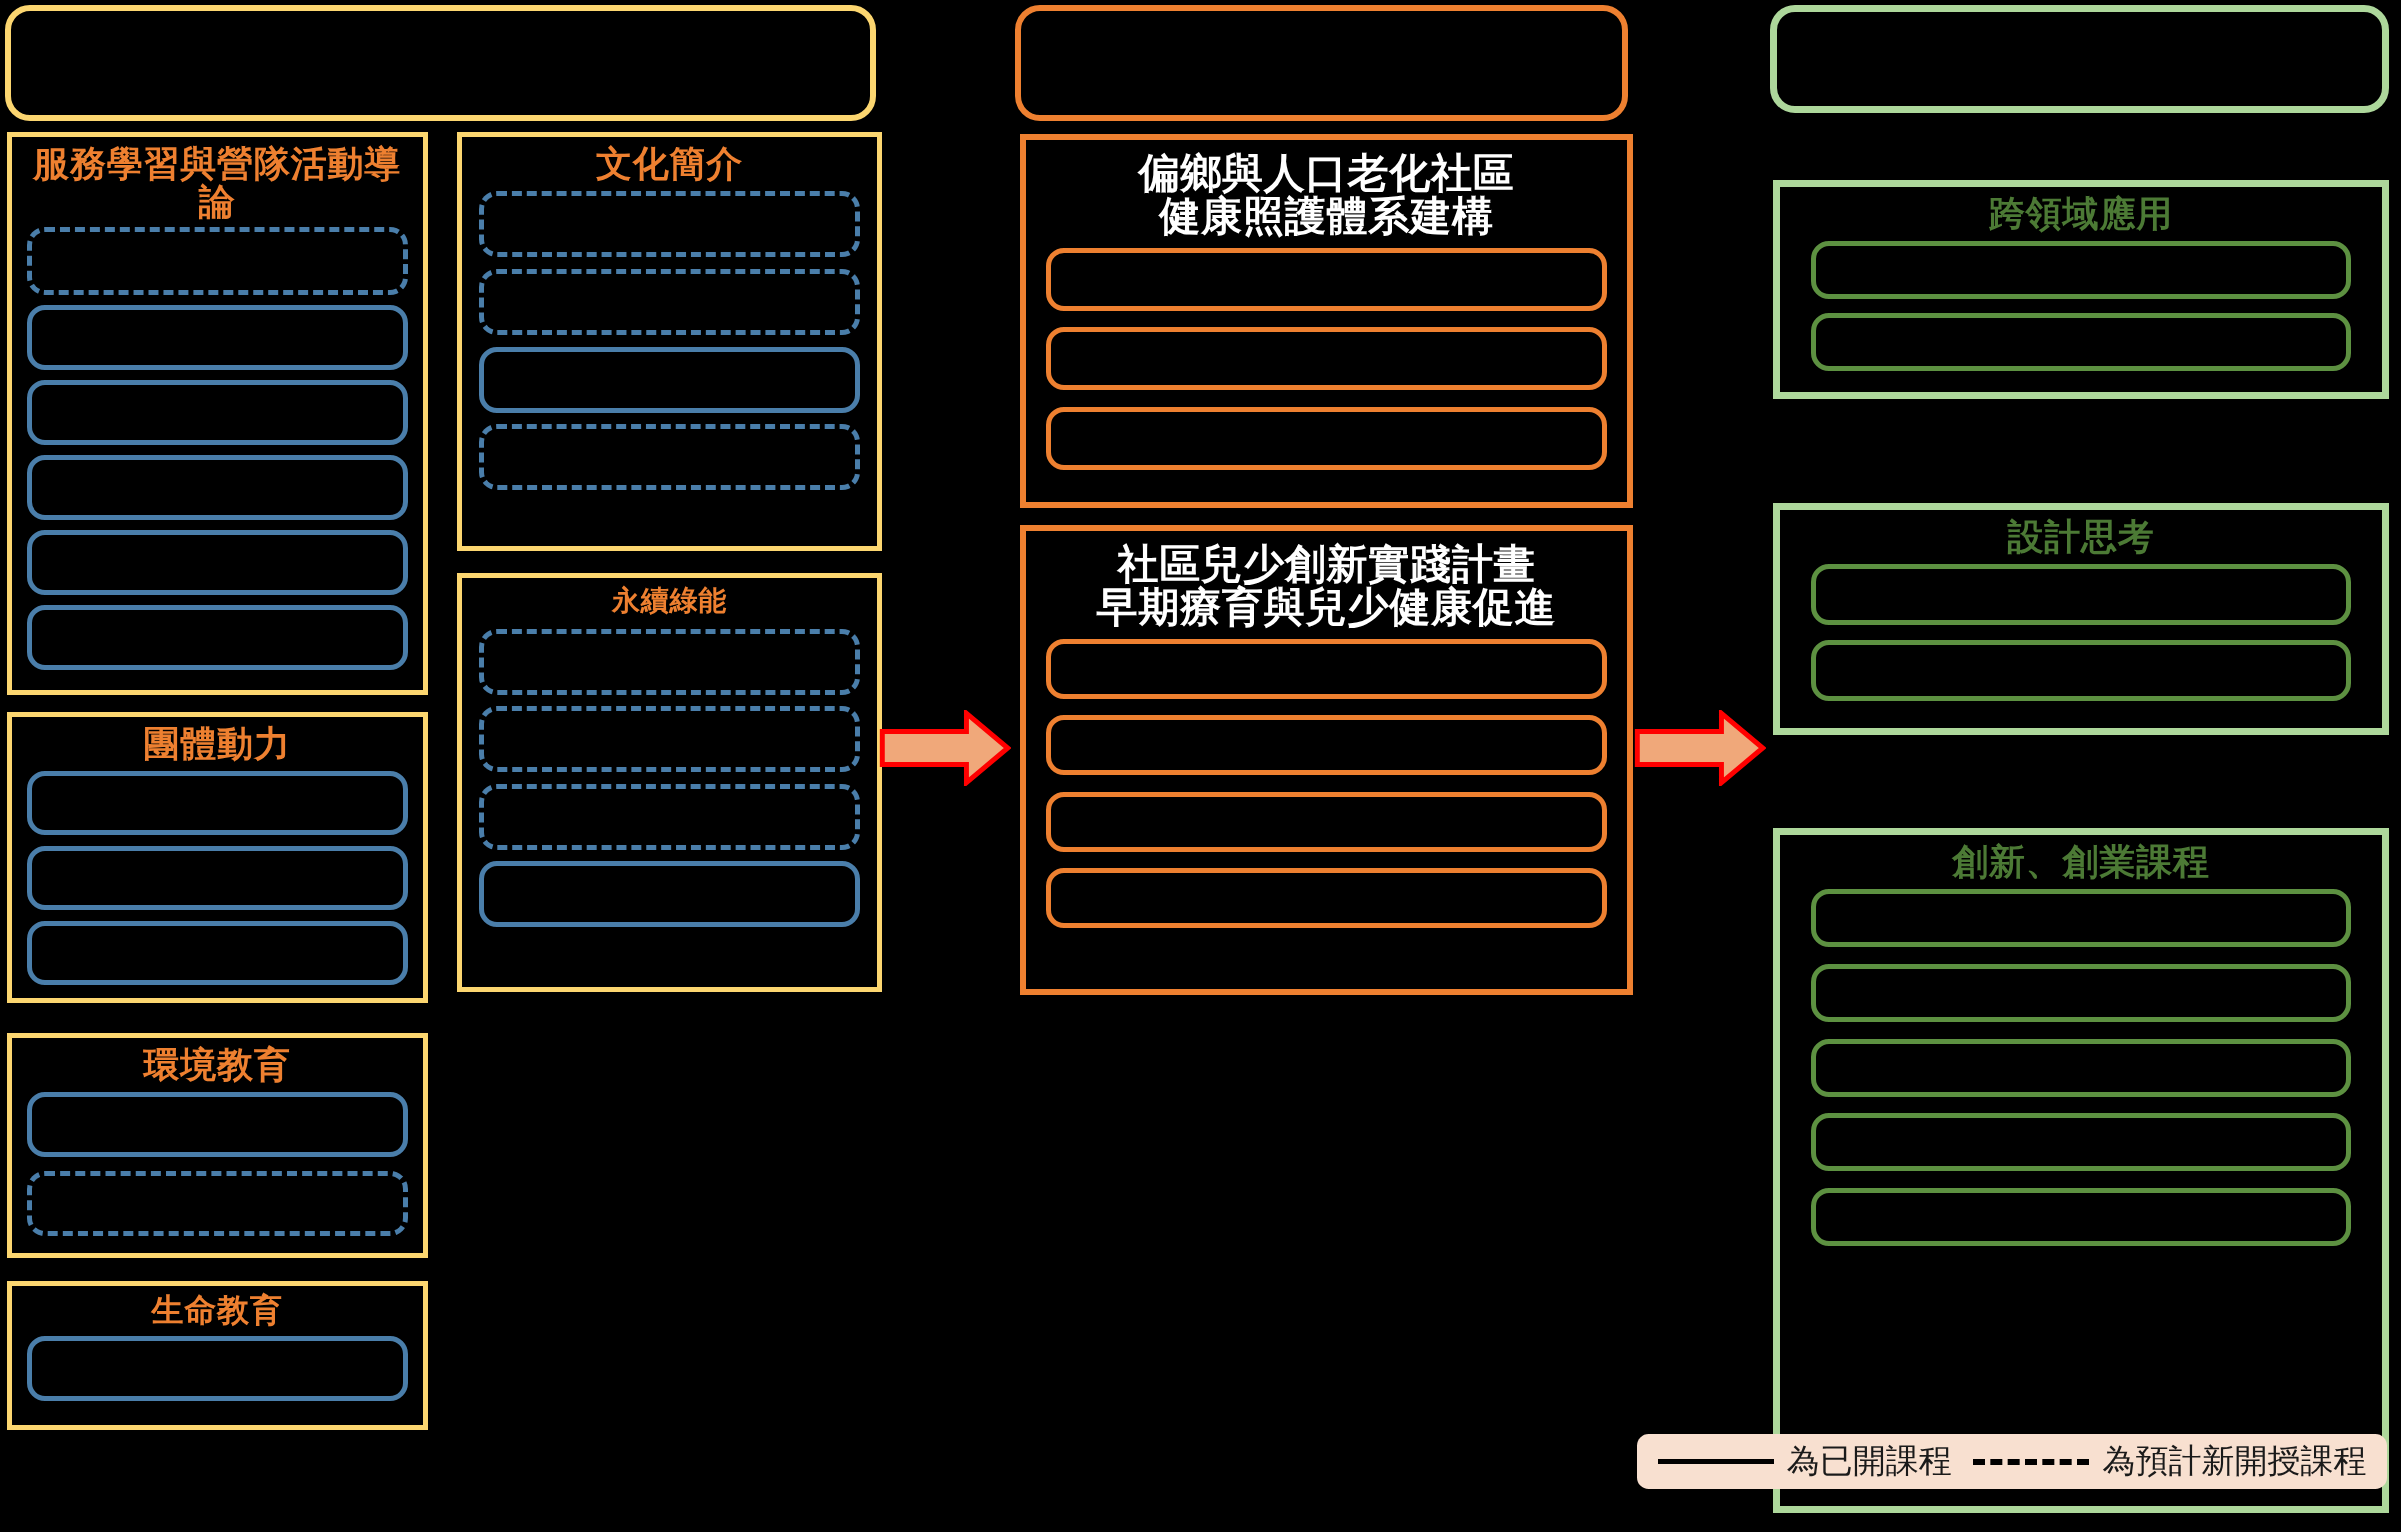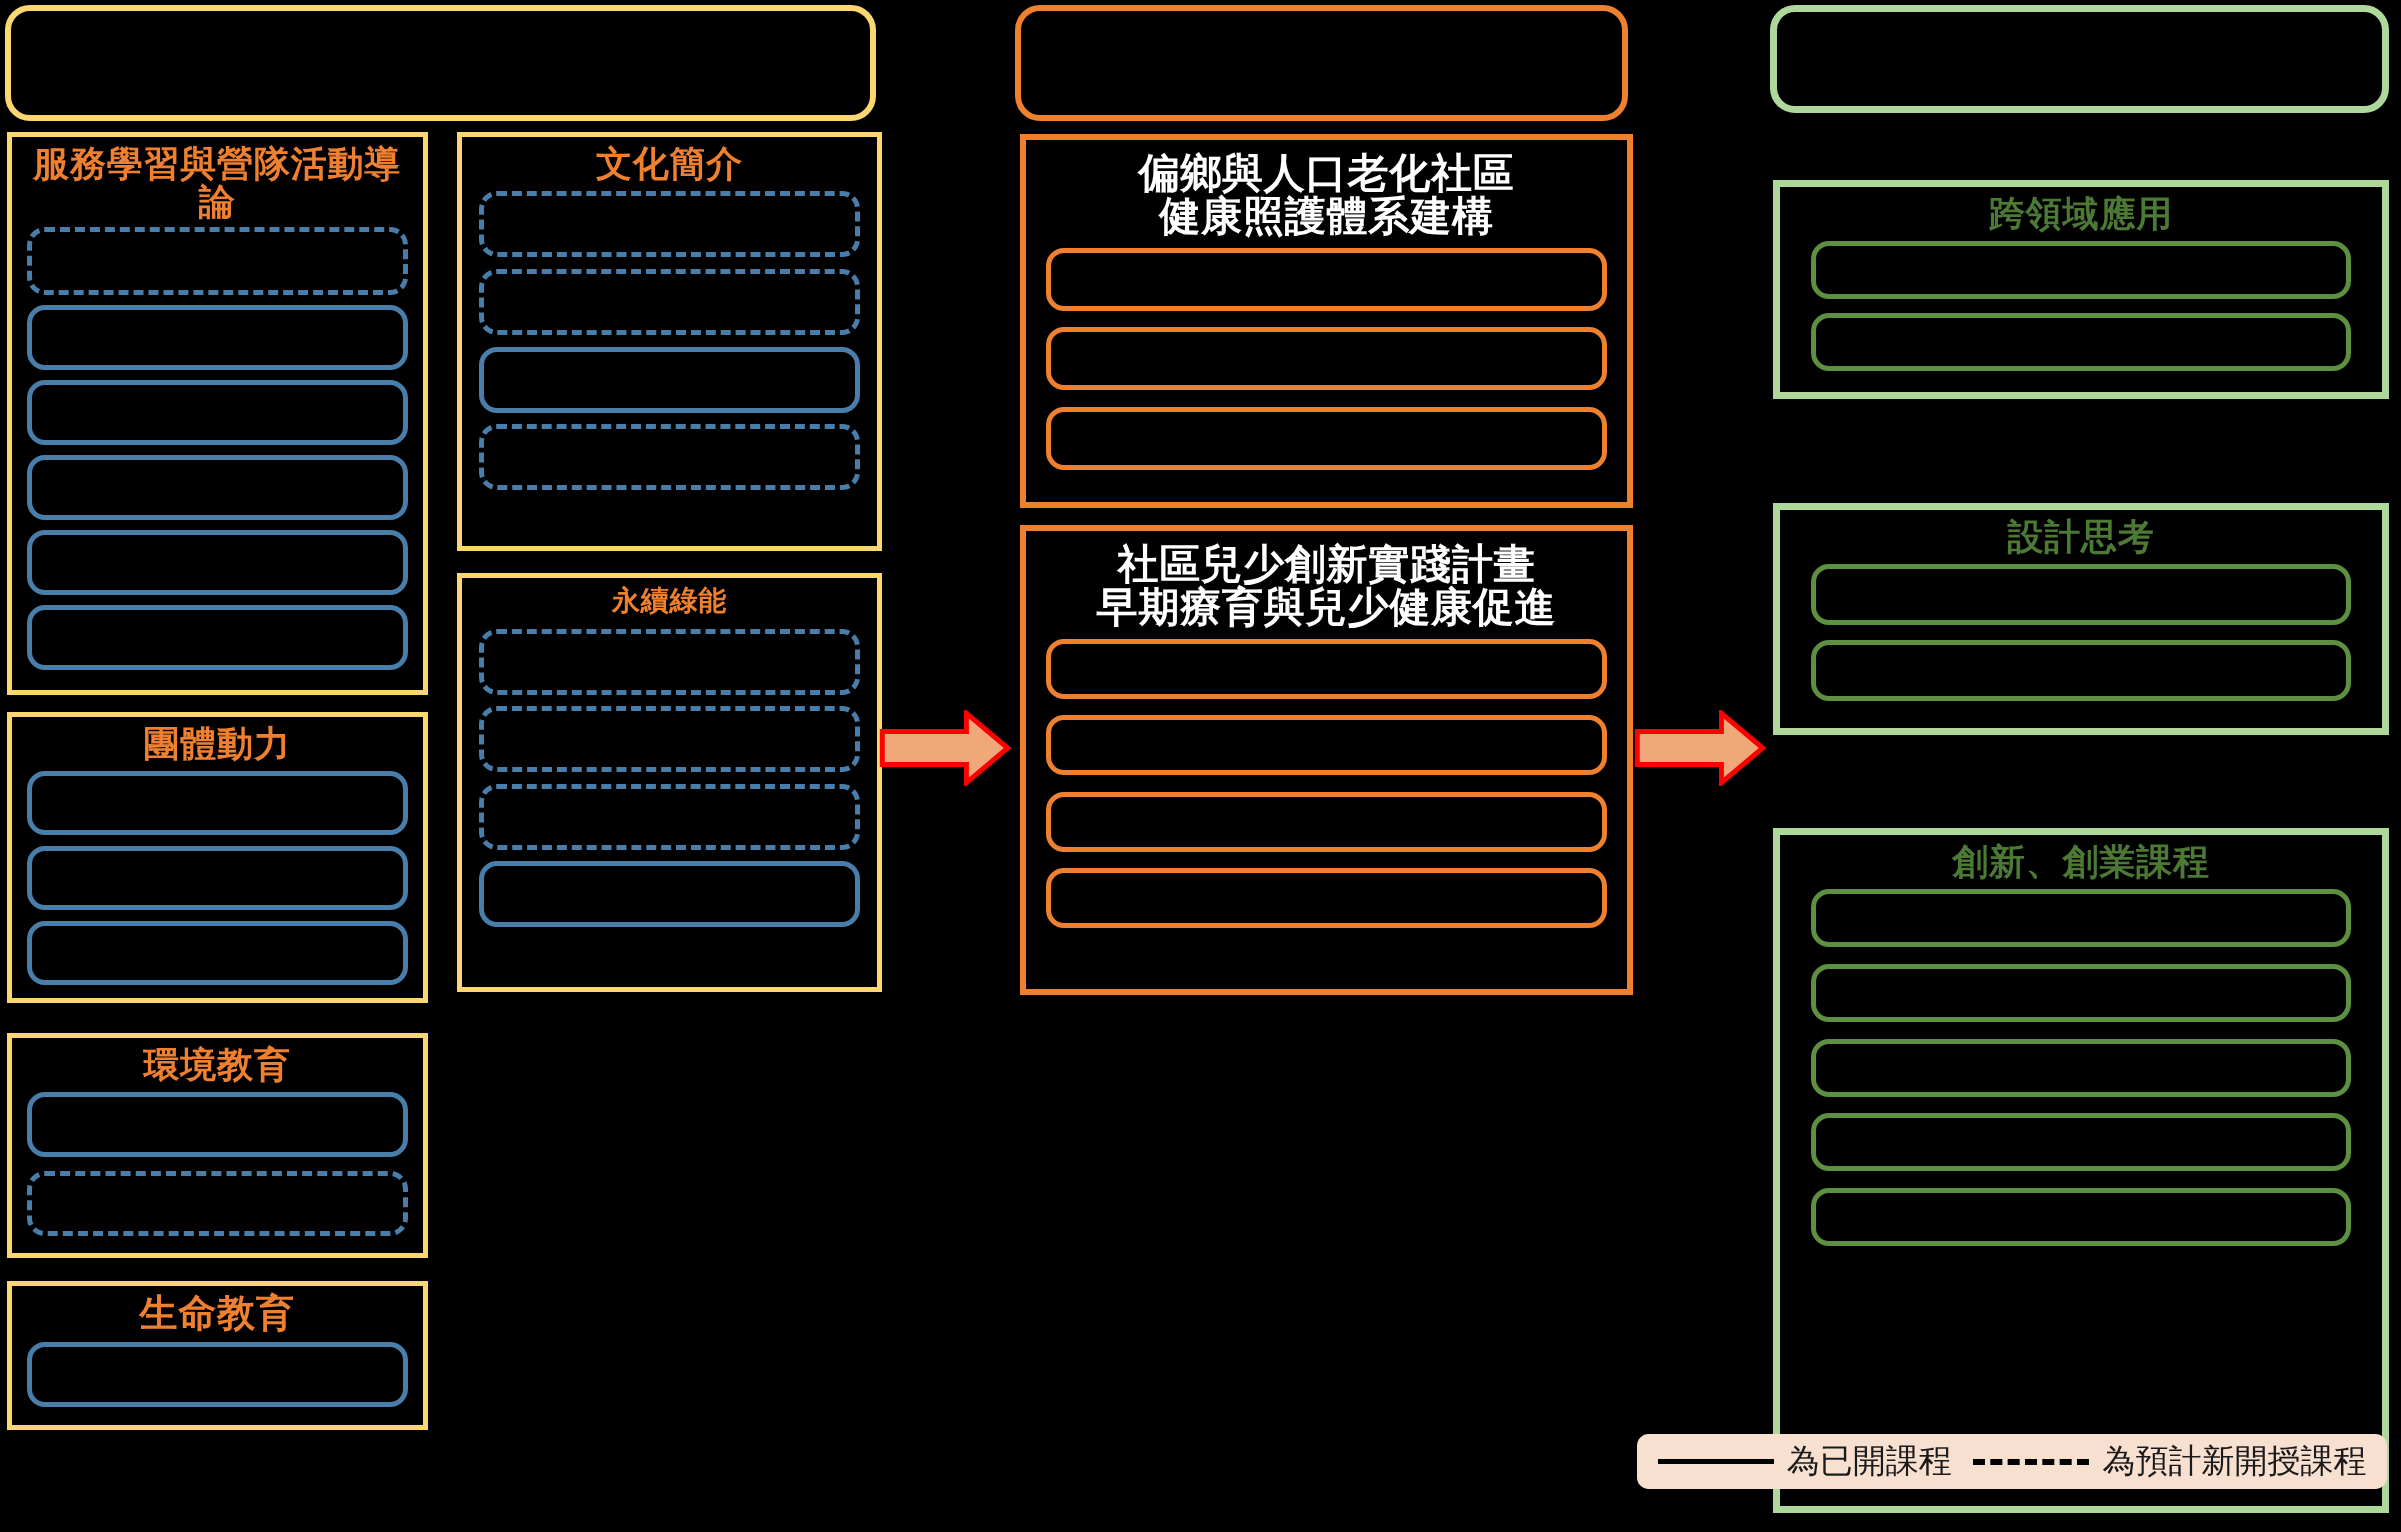--- a/index.html
+++ b/index.html
@@ -129,21 +129,21 @@
     <div class="course blue-solid" style="height:65px;"></div>
   </div>
 
   <div class="group-box yellow-group" style="left:6.6px; top:1033px; width:421px; height:225px; padding:8.3px 15px 13.2px;">
     <div class="group-title yellow-title" style="font-size:36px; margin-bottom:8.3px;">環境教育</div>
     <div class="course blue-solid" style="height:65px; margin-bottom:13.2px;"></div>
     <div class="course blue-dashed" style="height:65px;"></div>
   </div>
 
   <div class="group-box yellow-group" style="left:6.6px; top:1281px; width:421px; height:149px; padding:8.3px 15px 13.2px;">
-    <div class="group-title yellow-title" style="font-size:38px; margin-bottom:8.3px;">生命教育</div>
+    <div class="group-title yellow-title" style="font-size:32px; margin-bottom:8.3px;">生命教育</div>
     <div class="course blue-solid" style="height:65px;"></div>
   </div>
 
   <div class="group-box yellow-group" style="left:457px; top:132px; width:425px; height:419px; padding:8.3px 16.6px 13.2px;">
     <div class="group-title yellow-title" style="font-size:36px; margin-bottom:8.3px;">文化簡介</div>
     <div class="course blue-dashed" style="height:66px; margin-bottom:11.6px;"></div>
     <div class="course blue-dashed" style="height:66px; margin-bottom:11.6px;"></div>
     <div class="course blue-solid" style="height:66px; margin-bottom:11.6px;"></div>
     <div class="course blue-dashed" style="height:66px;"></div>
   </div>

